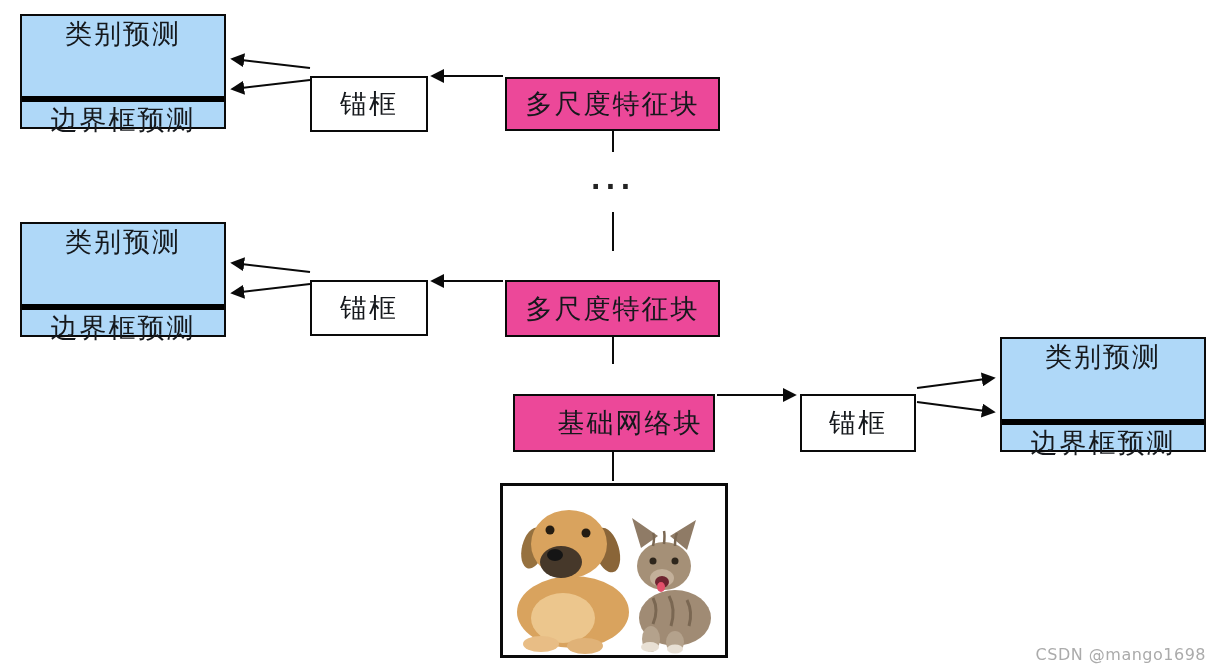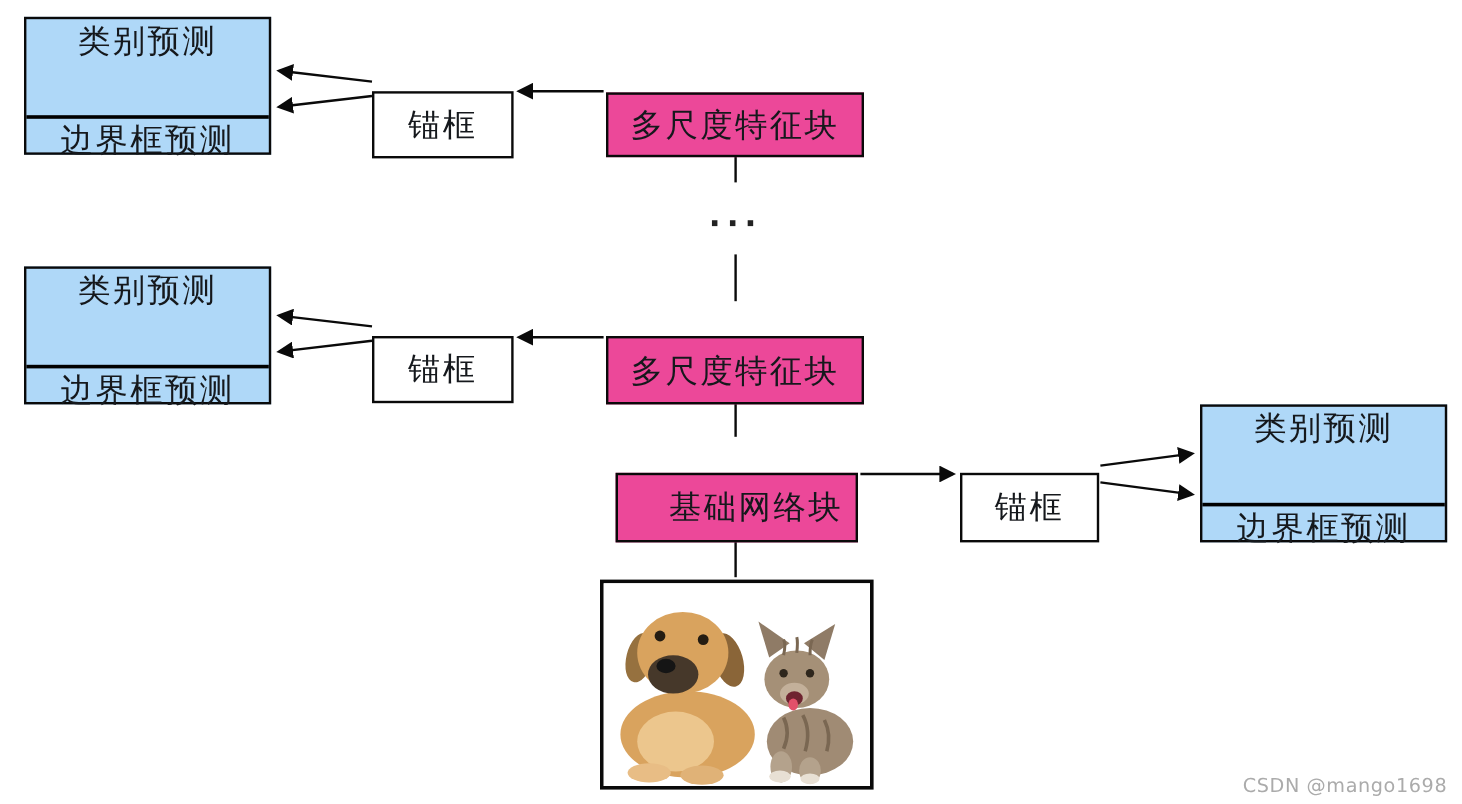--- a/index.html
+++ b/index.html
@@ -37,21 +37,21 @@
   .pred-group .cell {
     flex: 1;
     display: flex;
     align-items: center;
     justify-content: center;
     font-size: 27px;
     letter-spacing: 2px;
     color: #15181c;
     white-space: nowrap;
   }
-  .pred-group .cell + .cell { border-top: 3px solid #000000; margin-top: 44px; }
+  .pred-group .cell + .cell { border-top: 6px solid #000000; margin-top: 44px; }
   .ellipsis {
     position: absolute;
     left: 578px;
     top: 172px;
     width: 70px;
     text-align: center;
     font-size: 26px;
     font-weight: bold;
     letter-spacing: 5px;
     color: #222222;

